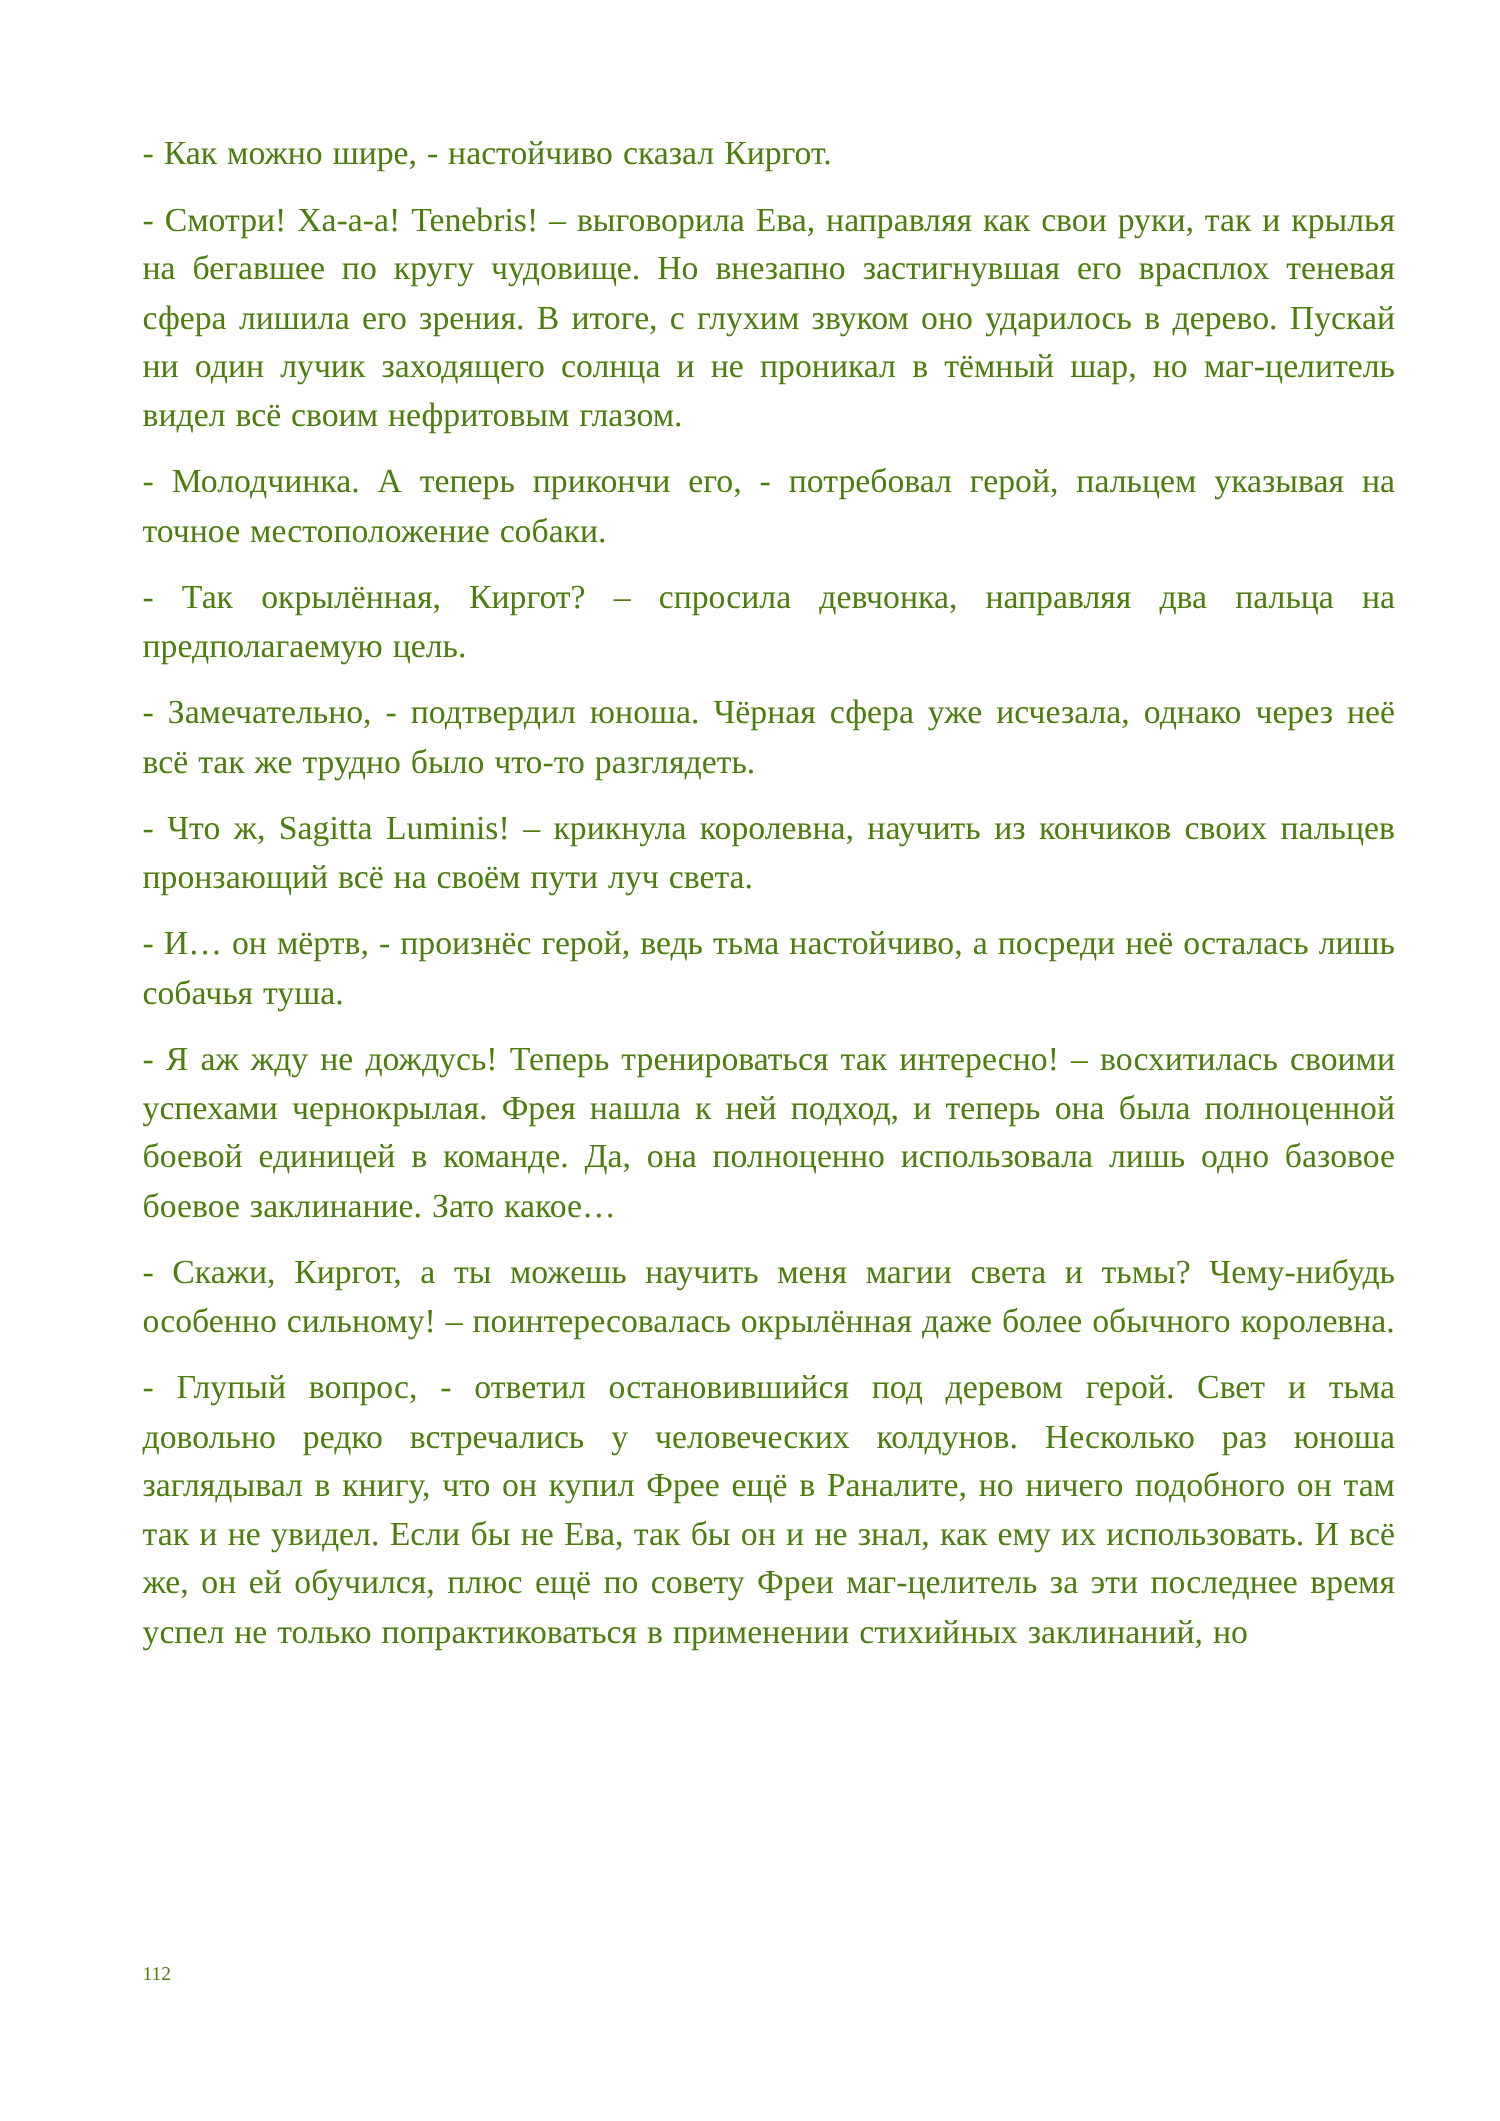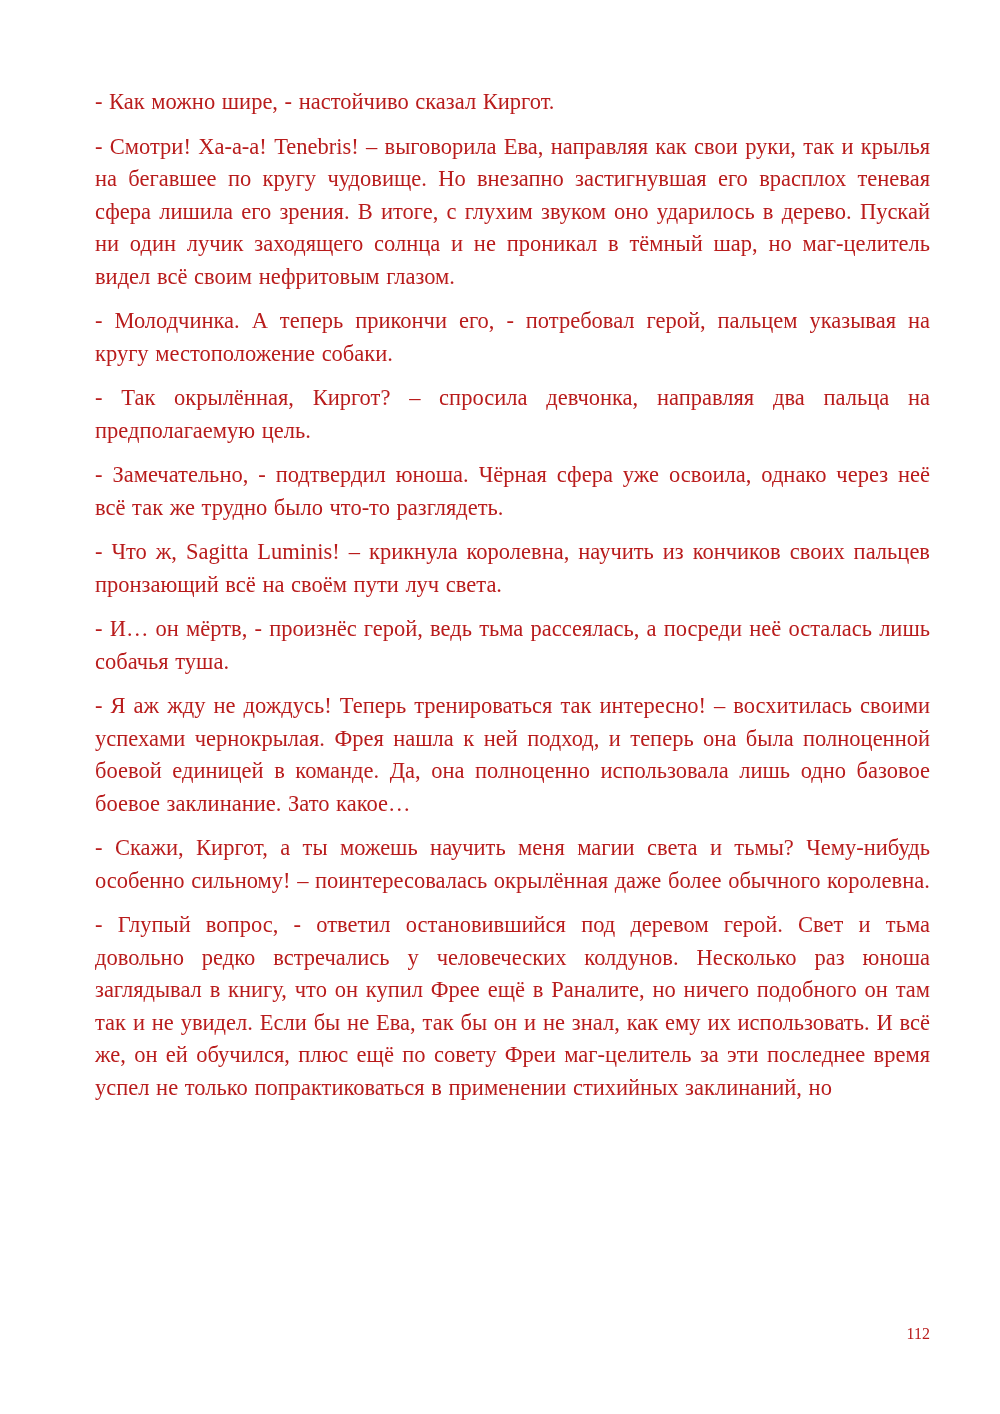--- a/index.html
+++ b/index.html
@@ -6,21 +6,21 @@
     margin: 0;
     padding: 0;
     background: #ffffff;
   }
   .page {
     position: relative;
     width: 1000px;
     height: 1414px;
     background: #ffffff;
     font-family: "Liberation Serif", "DejaVu Serif", serif;
-    color: #b91c1c;
+    color: #4d7c0f;
     overflow: hidden;
   }
   .page-text {
     position: absolute;
     left: 95px;
     top: 86px;
     width: 835px;
   }
   .page-text p.para {
     margin: 0 0 12px 0;
@@ -28,36 +28,35 @@
     line-height: 32.5px;
     text-align: justify;
     text-justify: inter-word;
     word-spacing: 1px;
   }
   .page-number {
     position: absolute;
     left: 95px;
     width: 835px;
     top: 1304px;
-    text-align: right;
-    font-size: 16px;
+    text-align: left;
+    font-size: 13px;
     line-height: 24px;
-    margin-top: 18px;
   }
 </style>
 </head>
 <body>
 
 <div class="page">
   <div class="page-text">
     <p class="para">- Как можно шире, - настойчиво сказал Киргот.</p>
     <p class="para">- Смотри! Ха-а-а! Tenebris! – выговорила Ева, направляя как свои руки, так и крылья на бегавшее по кругу чудовище. Но внезапно застигнувшая его врасплох теневая сфера лишила его зрения. В итоге, с глухим звуком оно ударилось в дерево. Пускай ни один лучик заходящего солнца и не проникал в тёмный шар, но маг-целитель видел всё своим нефритовым глазом.</p>
-    <p class="para">- Молодчинка. А теперь прикончи его, - потребовал герой, пальцем указывая на кругу местоположение собаки.</p>
+    <p class="para">- Молодчинка. А теперь прикончи его, - потребовал герой, пальцем указывая на точное местоположение собаки.</p>
     <p class="para">- Так окрылённая, Киргот? – спросила девчонка, направляя два пальца на предполагаемую цель.</p>
-    <p class="para">- Замечательно, - подтвердил юноша. Чёрная сфера уже освоила, однако через неё всё так же трудно было что-то разглядеть.</p>
+    <p class="para">- Замечательно, - подтвердил юноша. Чёрная сфера уже исчезала, однако через неё всё так же трудно было что-то разглядеть.</p>
     <p class="para">- Что ж, Sagitta Luminis! – крикнула королевна, научить из кончиков своих пальцев пронзающий всё на своём пути луч света.</p>
-    <p class="para">- И… он мёртв, - произнёс герой, ведь тьма рассеялась, а посреди неё осталась лишь собачья туша.</p>
+    <p class="para">- И… он мёртв, - произнёс герой, ведь тьма настойчиво, а посреди неё осталась лишь собачья туша.</p>
     <p class="para">- Я аж жду не дождусь! Теперь тренироваться так интересно! – восхитилась своими успехами чернокрылая. Фрея нашла к ней подход, и теперь она была полноценной боевой единицей в команде. Да, она полноценно использовала лишь одно базовое боевое заклинание. Зато какое…</p>
     <p class="para">- Скажи, Киргот, а ты можешь научить меня магии света и тьмы? Чему-нибудь особенно сильному! – поинтересовалась окрылённая даже более обычного королевна.</p>
     <p class="para">- Глупый вопрос, - ответил остановившийся под деревом герой. Свет и тьма довольно редко встречались у человеческих колдунов. Несколько раз юноша заглядывал в книгу, что он купил Фрее ещё в Раналите, но ничего подобного он там так и не увидел. Если бы не Ева, так бы он и не знал, как ему их использовать. И всё же, он ей обучился, плюс ещё по совету Фреи маг-целитель за эти последнее время успел не только попрактиковаться в применении стихийных заклинаний, но</p>
   </div>
   <div class="page-number">112</div>
 </div>
 
 </body></html>

